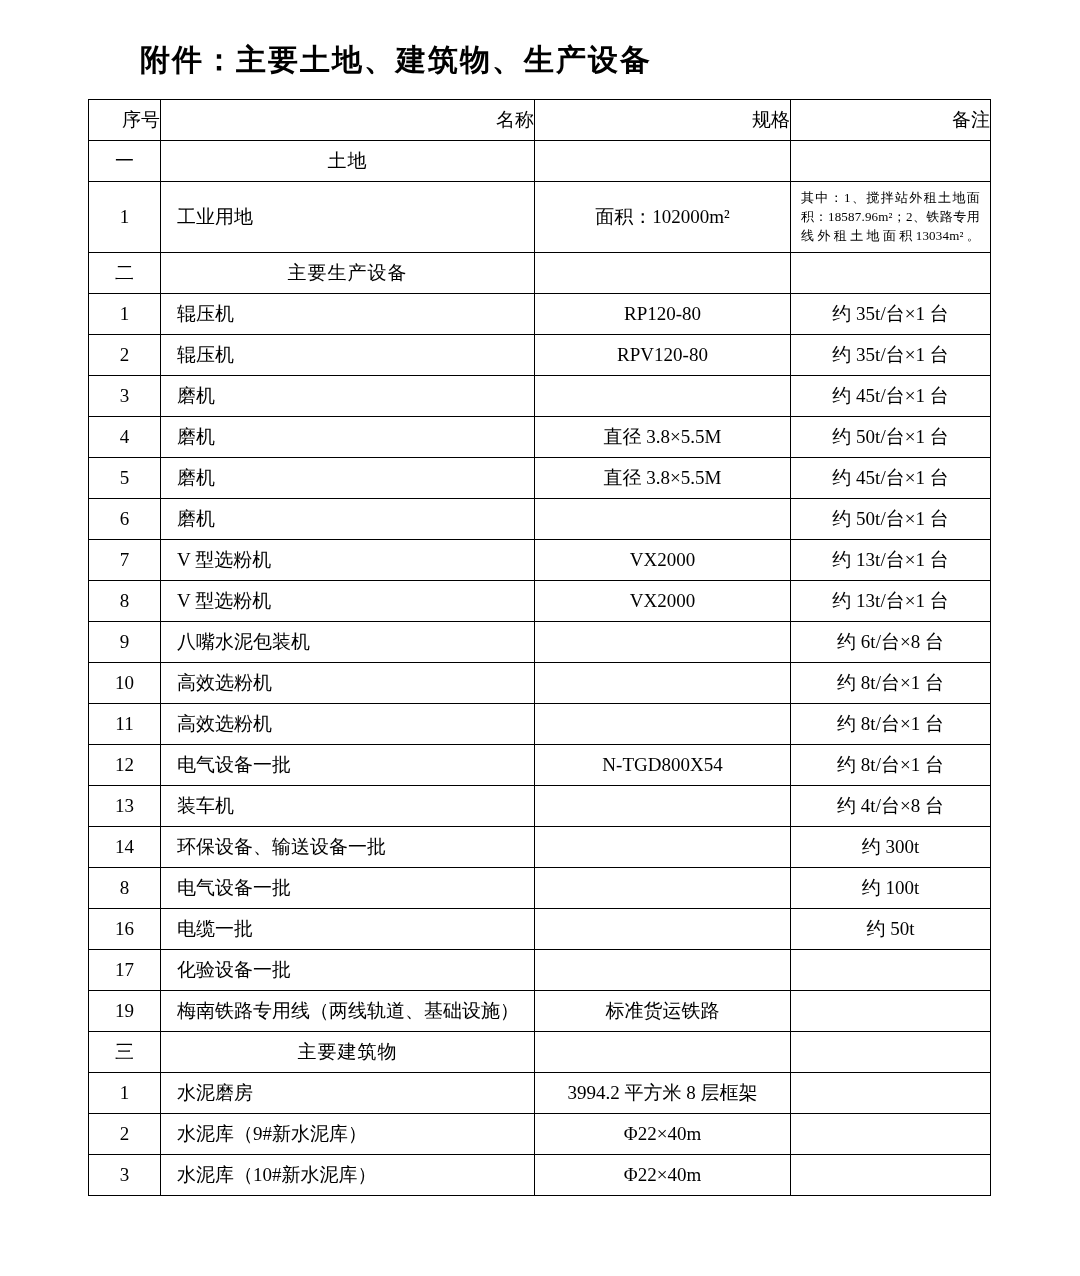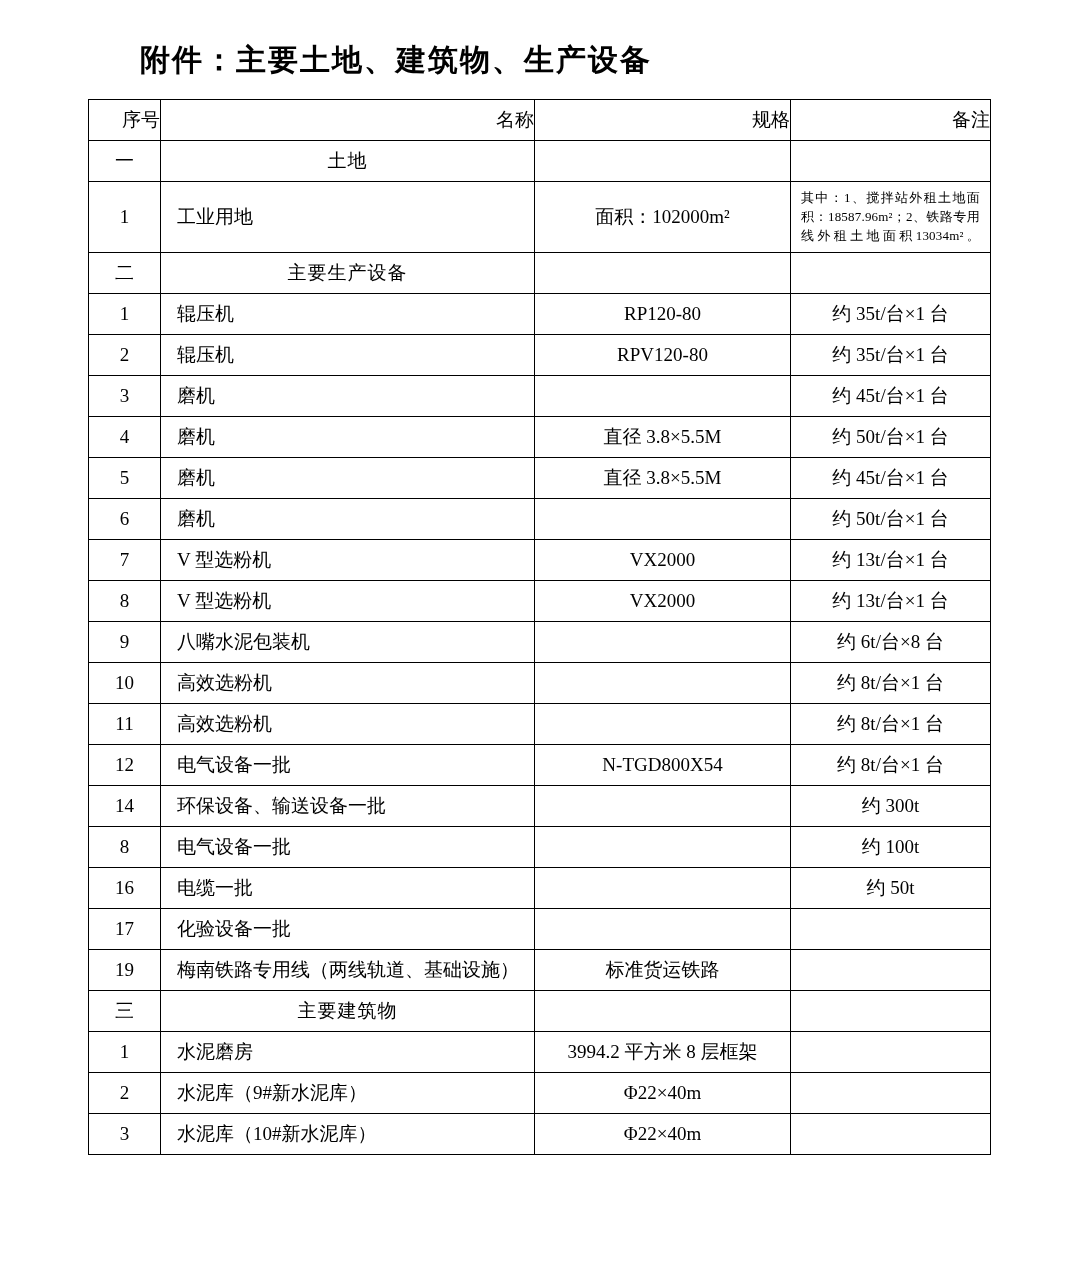--- a/index.html
+++ b/index.html
@@ -183,20 +183,26 @@
         <td class="cell-center"></td>
         <td class="cell-center nowrap">约 8t/台×1 台</td>
       </tr>
       <tr>
         <td class="cell-center">12</td>
         <td class="cell-left">电气设备一批</td>
         <td class="cell-center">N-TGD800X54</td>
         <td class="cell-center nowrap">约 8t/台×1 台</td>
       </tr>
       <tr>
+        <td class="cell-center">13</td>
+        <td class="cell-left">装车机</td>
+        <td class="cell-center"></td>
+        <td class="cell-center nowrap">约 4t/台×8 台</td>
+      </tr>
+      <tr>
         <td class="cell-center">14</td>
         <td class="cell-left">环保设备、输送设备一批</td>
         <td class="cell-center"></td>
         <td class="cell-center nowrap">约 300t</td>
       </tr>
       <tr>
         <td class="cell-center">8</td>
         <td class="cell-left">电气设备一批</td>
         <td class="cell-center"></td>
         <td class="cell-center nowrap">约 100t</td>

